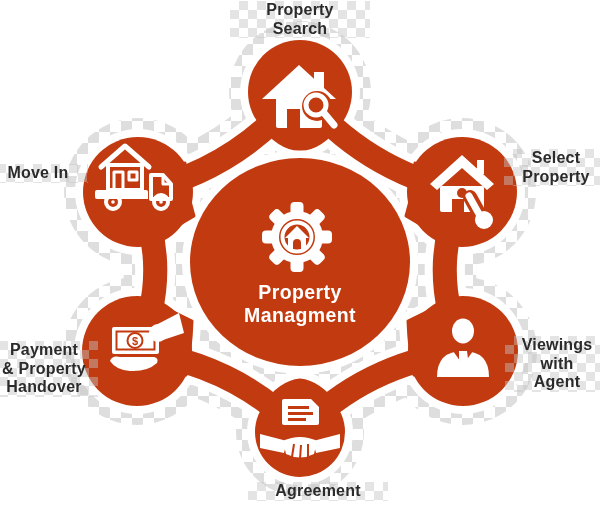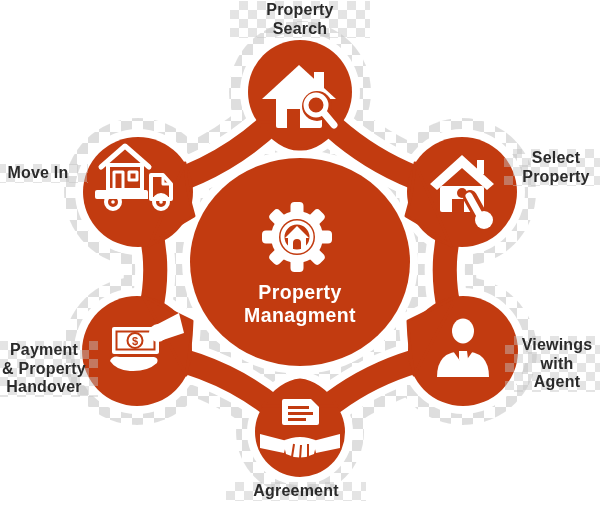--- a/index.html
+++ b/index.html
@@ -10,21 +10,21 @@
   .diagram-svg{position:absolute;left:0;top:0;}
   .label{
     position:absolute;font-weight:700;font-size:16px;line-height:1.16;
     color:#2b2b2b;text-align:center;white-space:pre-line;letter-spacing:.2px;
     background:repeating-conic-gradient(rgba(195,195,195,.45) 0 25%, rgba(255,255,255,0) 0 50%);
     background-size:18px 18px;
   }
   .lbl-search{left:230px;top:1px;width:140px;}
   .lbl-select{left:504px;top:149px;width:104px;}
   .lbl-viewings{left:505px;top:336px;width:104px;}
-  .lbl-agreement{left:226px;top:482px;width:140px;}
+  .lbl-agreement{left:248px;top:482px;width:140px;}
   .lbl-payment{left:-10px;top:341px;width:108px;}
   .lbl-movein{left:-12px;top:164px;width:100px;}
   .center-label{
     position:absolute;left:200px;top:281px;width:200px;text-align:center;
     color:#ffffff;font-weight:700;font-size:19.5px;line-height:1.18;
     letter-spacing:.4px;white-space:pre-line;
   }
 </style>
 </head>
 <body>

